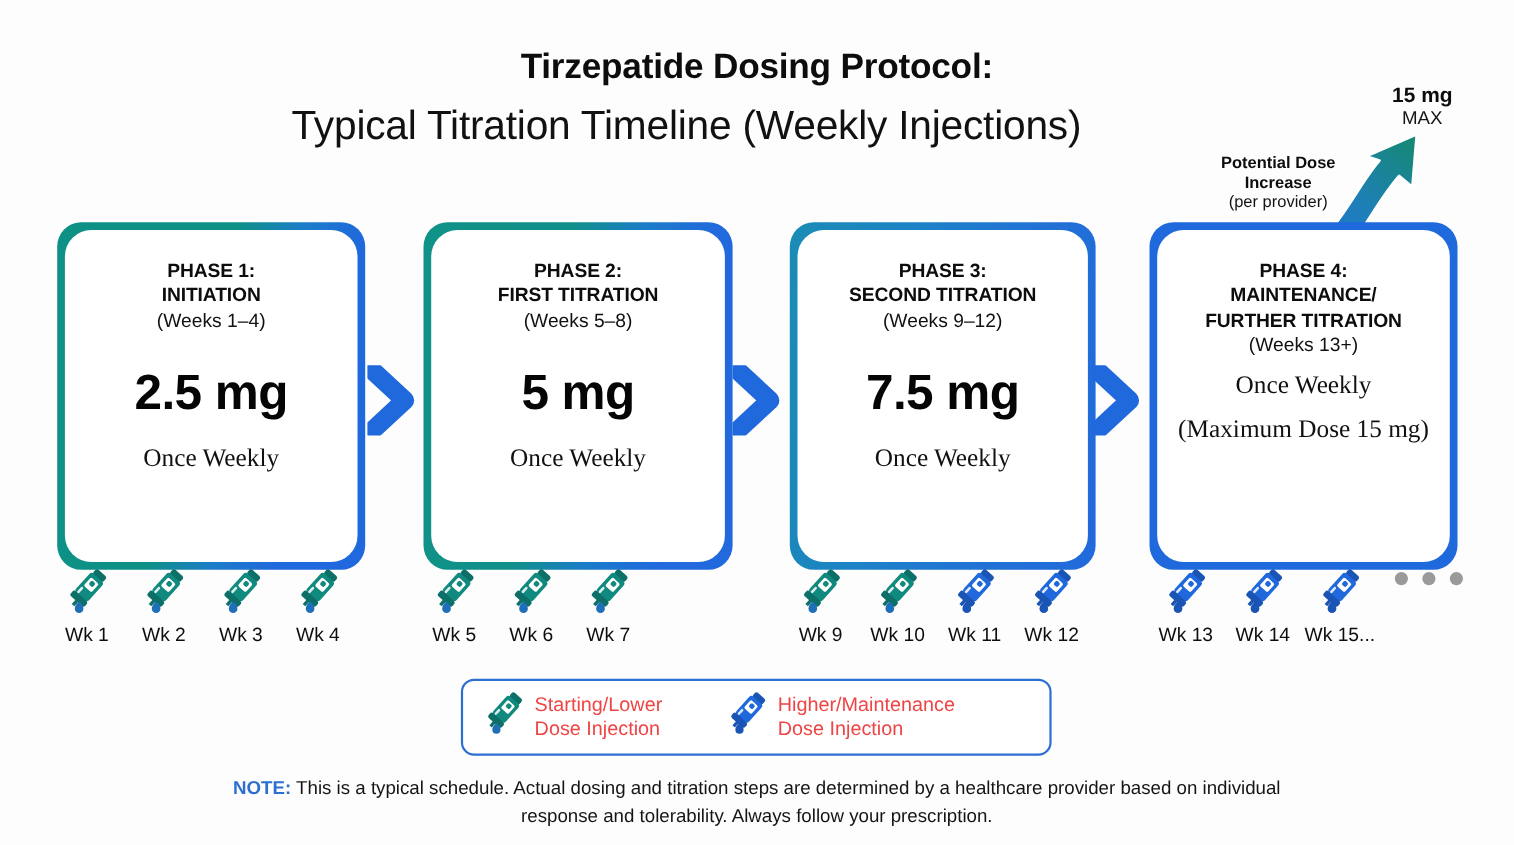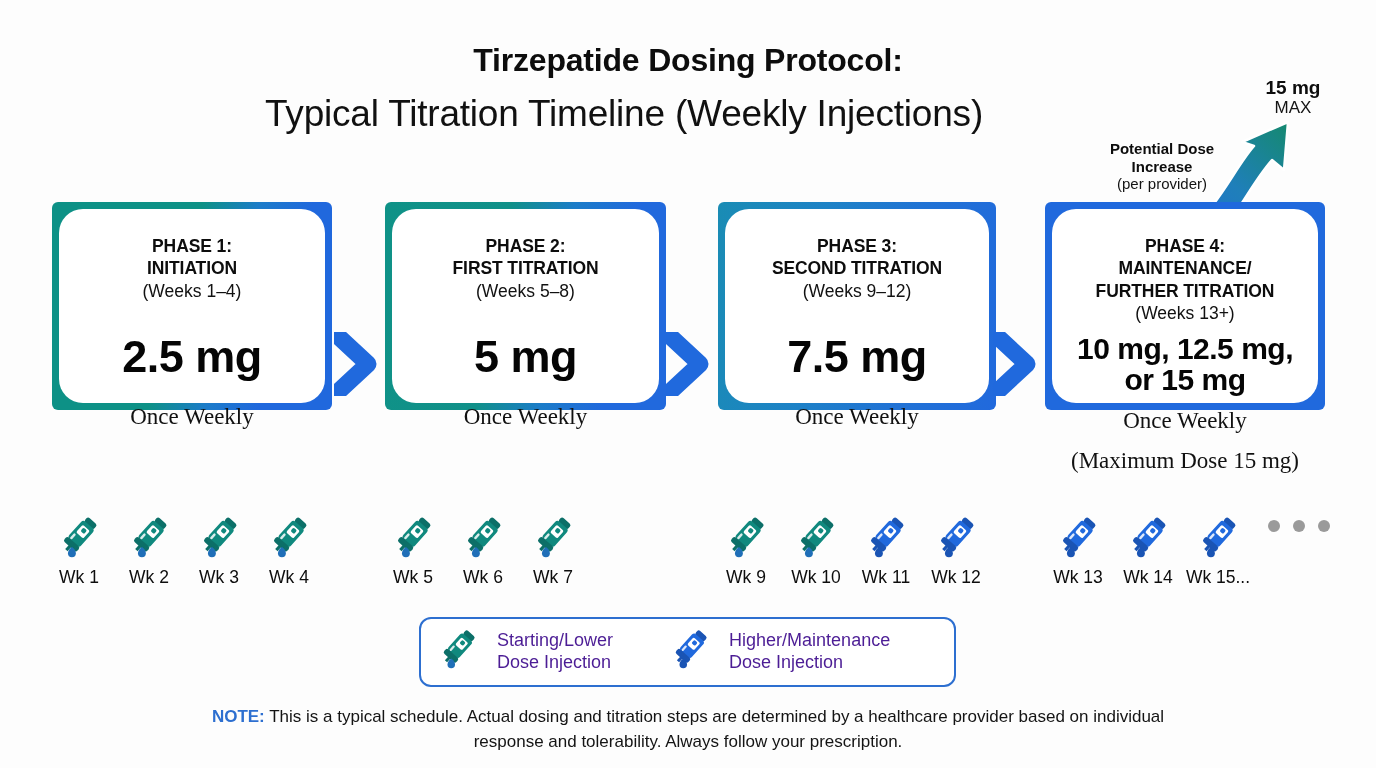--- a/index.html
+++ b/index.html
@@ -29,22 +29,22 @@
   .max-label { font-size: 17px; font-weight: normal; color: #141414; line-height: 1.15; }
 
   .potential-wrap { position: absolute; left: 1072px; top: 140px; width: 180px; text-align: center; }
   .potential-b { font-size: 15px; font-weight: bold; color: #0d0d0d; line-height: 1.18; }
   .potential-n { font-size: 15px; font-weight: normal; color: #141414; line-height: 1.18; }
 
   .curve-arrow { position: absolute; left: 1150px; top: 120px; width: 200px; height: 130px; }
 
   
   .phase {
-    position: absolute; top: 202px; height: 208px;
-    border-radius: 6px; padding: 7px;
+    position: absolute; top: 202px; height: 316px;
+    border-radius: 22px; padding: 7px;
   }
   .phase-inner {
     width: 100%; height: 100%; background: #ffffff;
     border-radius: 24px; position: relative;
     display: flex; flex-direction: column; align-items: center;
   }
   .p-head {
     margin-top: 26px; text-align: center; font-size: 17.5px;
     font-weight: bold; color: #0d0d0d; line-height: 1.28; letter-spacing: -0.1px;
   }
@@ -84,21 +84,21 @@
 
   
   .legend {
     position: absolute; left: 419px; top: 617px; width: 537px; height: 70px;
     border: 2.5px solid #2d6fd0; border-radius: 12px; background: #fff;
     display: flex; align-items: center;
   }
   .legend-item { display: flex; align-items: center; }
   .legend-item.li1 { margin-left: 18px; }
   .legend-item.li2 { margin-left: 58px; }
-  .legend-text { font-size: 18px; color: #4c1d95; line-height: 1.22; margin-left: 20px; }
+  .legend-text { font-size: 18px; color: #ef4444; line-height: 1.22; margin-left: 9px; }
 
   
   .note {
     position: absolute; left: 188px; top: 705px; width: 1000px;
     text-align: center; font-size: 17px; color: #141414; line-height: 1.45;
   }
   .note b { color: #2d6fd0; }
 </style>
 </head>
 <body>
@@ -173,22 +173,20 @@
   <svg class="chev" style="left:993px" viewBox="0 0 60 64">
     <path d="M6,6 L34,32 L6,58" fill="none" stroke="#2069dd" stroke-width="17" stroke-linecap="round" stroke-linejoin="round"></path>
   </svg>
 
   <div class="phase p4">
     <div class="phase-inner">
       <div class="p-head" style="white-space:pre-line">PHASE 4:
 MAINTENANCE/
 FURTHER TITRATION</div>
       <div class="p-weeks">(Weeks 13+)</div>
-      <div class="p-dose" style="white-space:pre-line">10 mg, 12.5 mg,
-or 15 mg</div>
       <div class="p-freq">Once Weekly</div>
       <div class="p-freq">(Maximum Dose 15 mg)</div>
     </div>
   </div>
 
   <div class="week-group" id="wg0" style="left:44px">
       <div class="week-cell">
         <div class="pen-holder">
           <svg width="40" height="48.8" viewBox="0 0 50 62">
     <g transform="rotate(42 25 28)">

